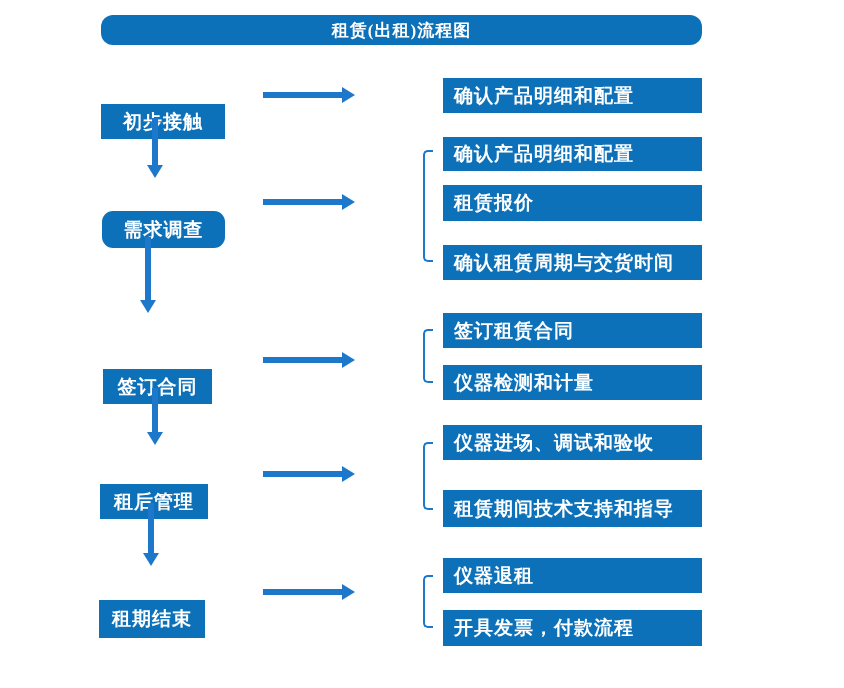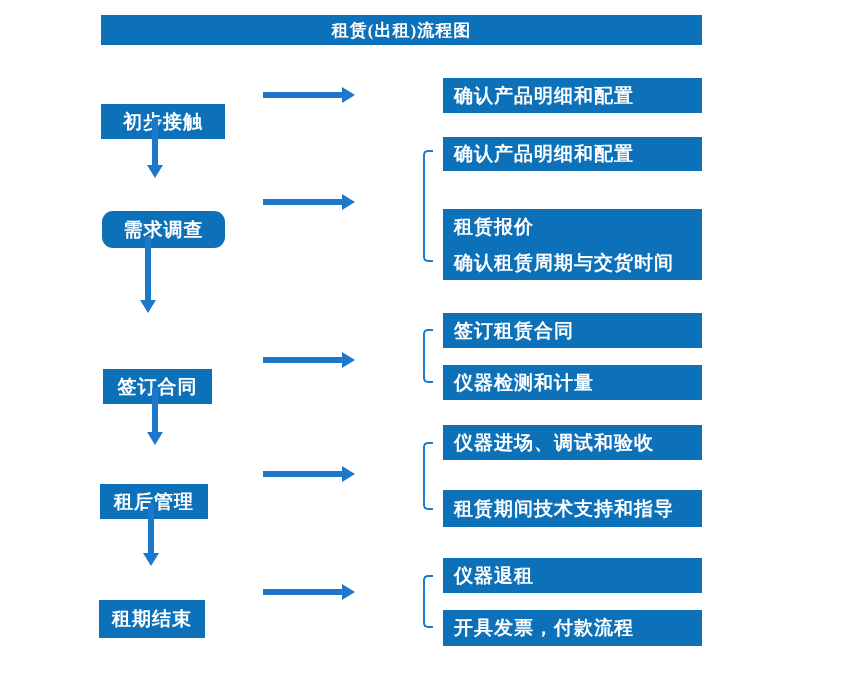--- a/index.html
+++ b/index.html
@@ -21,20 +21,21 @@
     color:var(--text);
     font-weight:bold;
     display:flex;align-items:center;
     box-sizing:border-box;
   }
   .titlebar{
     left:101px;top:15px;width:601px;height:30px;
     justify-content:center;
     font-size:17px;
     letter-spacing:1px;
+    border-radius:12px;
   }
   .stage{
     justify-content:center;
     font-size:19px;
     letter-spacing:1px;
     margin-top:26px;
   }
   .detail{
     left:443px;width:259px;
     justify-content:flex-start;
@@ -117,21 +118,21 @@
     </div>
 
   <div class="bracket" style="top:150px;height:112px;"></div>
   <div class="bracket" style="top:329px;height:54px;"></div>
   <div class="bracket" style="top:442px;height:68px;"></div>
   <div class="bracket" style="top:575px;height:53px;"></div>
 
   <div class="bluebox detail" style="top:78px;height:35px;">确认产品明细和配置</div>
 
   <div class="bluebox detail" style="top:137px;height:34px;">确认产品明细和配置</div>
-  <div class="bluebox detail" style="top:185px;height:36px;margin-top:24px;">租赁报价</div>
+  <div class="bluebox detail" style="top:185px;height:36px;">租赁报价</div>
   <div class="bluebox detail" style="top:245px;height:35px;">确认租赁周期与交货时间</div>
 
   <div class="bluebox detail" style="top:313px;height:35px;">签订租赁合同</div>
   <div class="bluebox detail" style="top:365px;height:35px;">仪器检测和计量</div>
 
   <div class="bluebox detail" style="top:425px;height:35px;">仪器进场、调试和验收</div>
   <div class="bluebox detail" style="top:490px;height:37px;">租赁期间技术支持和指导</div>
 
   <div class="bluebox detail" style="top:558px;height:35px;">仪器退租</div>
   <div class="bluebox detail" style="top:610px;height:36px;">开具发票，付款流程</div>

